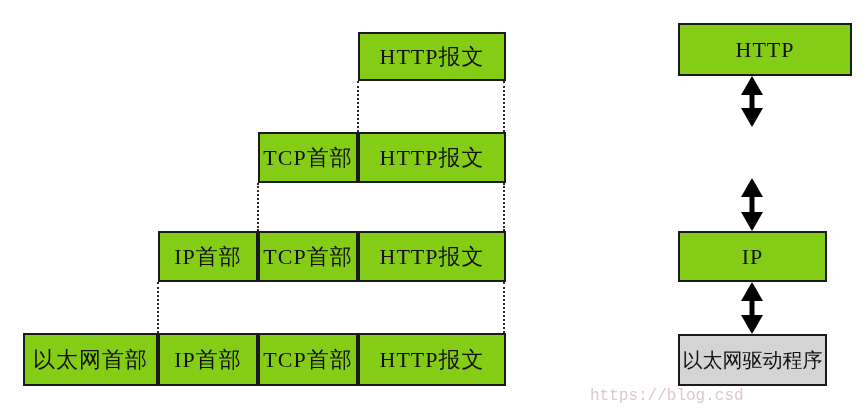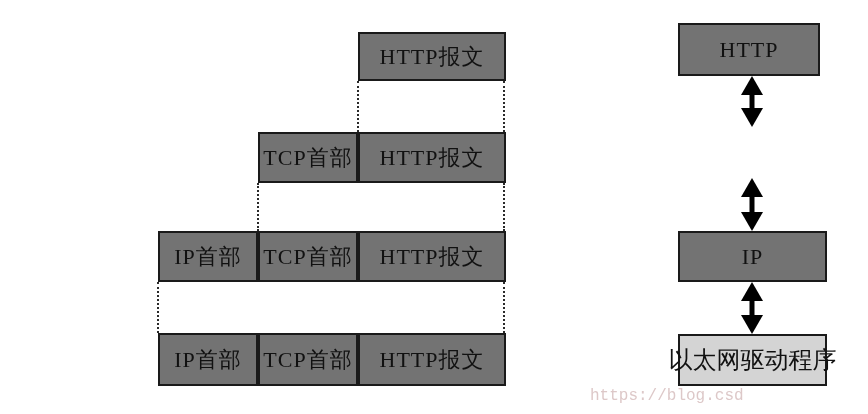--- a/index.html
+++ b/index.html
@@ -8,31 +8,31 @@
     position: relative;
     width: 868px;
     height: 414px;
     background: #ffffff;
     overflow: hidden;
     font-family: "Liberation Serif", "DejaVu Serif", serif;
   }
   .box {
     position: absolute;
     border: 2px solid #1a1a1a;
-    background: #737373;
+    background: #84cc16;
     display: flex;
     align-items: center;
     justify-content: center;
     font-size: 22px;
     color: #111111;
     letter-spacing: 1px;
     white-space: nowrap;
   }
   .box.gray { background: #d4d4d4; }
-  .box.small-text { font-size: 24px; letter-spacing: 0; }
+  .box.small-text { font-size: 20px; letter-spacing: 0; }
   .vdash {
     position: absolute;
     width: 0;
     border-left: 2px dotted #2a2a2a;
   }
   .arrow { position: absolute; }
   .wm {
     position: absolute;
     white-space: nowrap;
     pointer-events: none;
@@ -55,32 +55,33 @@
 
   <div class="box" style="left:358px; top:32px; width:148px; height:49px;">HTTP报文</div>
 
   <div class="box" style="left:258px; top:132px; width:100px; height:51px;">TCP首部</div>
   <div class="box" style="left:358px; top:132px; width:148px; height:51px;">HTTP报文</div>
 
   <div class="box" style="left:158px; top:231px; width:100px; height:51px;">IP首部</div>
   <div class="box" style="left:258px; top:231px; width:100px; height:51px;">TCP首部</div>
   <div class="box" style="left:358px; top:231px; width:148px; height:51px;">HTTP报文</div>
 
+  <div class="box" style="left:23px; top:333px; width:135px; height:53px;">以太网首部</div>
   <div class="box" style="left:158px; top:333px; width:100px; height:53px;">IP首部</div>
   <div class="box" style="left:258px; top:333px; width:100px; height:53px;">TCP首部</div>
   <div class="box" style="left:358px; top:333px; width:148px; height:53px;">HTTP报文</div>
 
   <div class="vdash" style="left:357px; top:81px;  height:51px;"></div>
   <div class="vdash" style="left:503px; top:81px;  height:51px;"></div>
   <div class="vdash" style="left:257px; top:183px; height:48px;"></div>
   <div class="vdash" style="left:503px; top:183px; height:48px;"></div>
   <div class="vdash" style="left:157px; top:282px; height:51px;"></div>
   <div class="vdash" style="left:503px; top:282px; height:51px;"></div>
 
-  <div class="box" style="left:678px; top:23px; width:142px; height:53px;">HTTP</div>
+  <div class="box" style="left:678px; top:23px; width:174px; height:53px;">HTTP</div>
 
   <svg class="arrow" style="left:739px; top:76px;" width="26" height="51" viewBox="0 0 26 51">
     <polygon points="13,0 2,19 24,19" fill="#000"></polygon>
     <rect x="10.5" y="17" width="5" height="17" fill="#000"></rect>
     <polygon points="13,51 2,32 24,32" fill="#000"></polygon>
   </svg>
 
 
   <svg class="arrow" style="left:739px; top:178px;" width="26" height="53" viewBox="0 0 26 53">
     <polygon points="13,0 2,19 24,19" fill="#000"></polygon>

